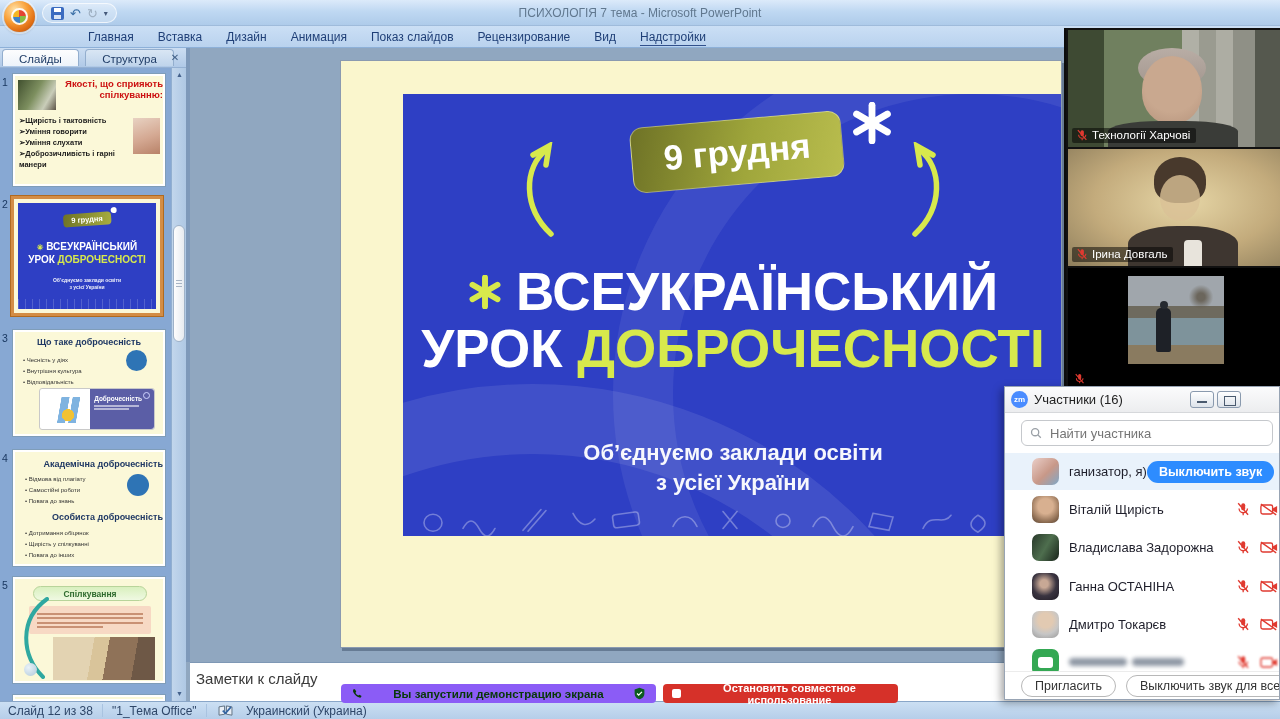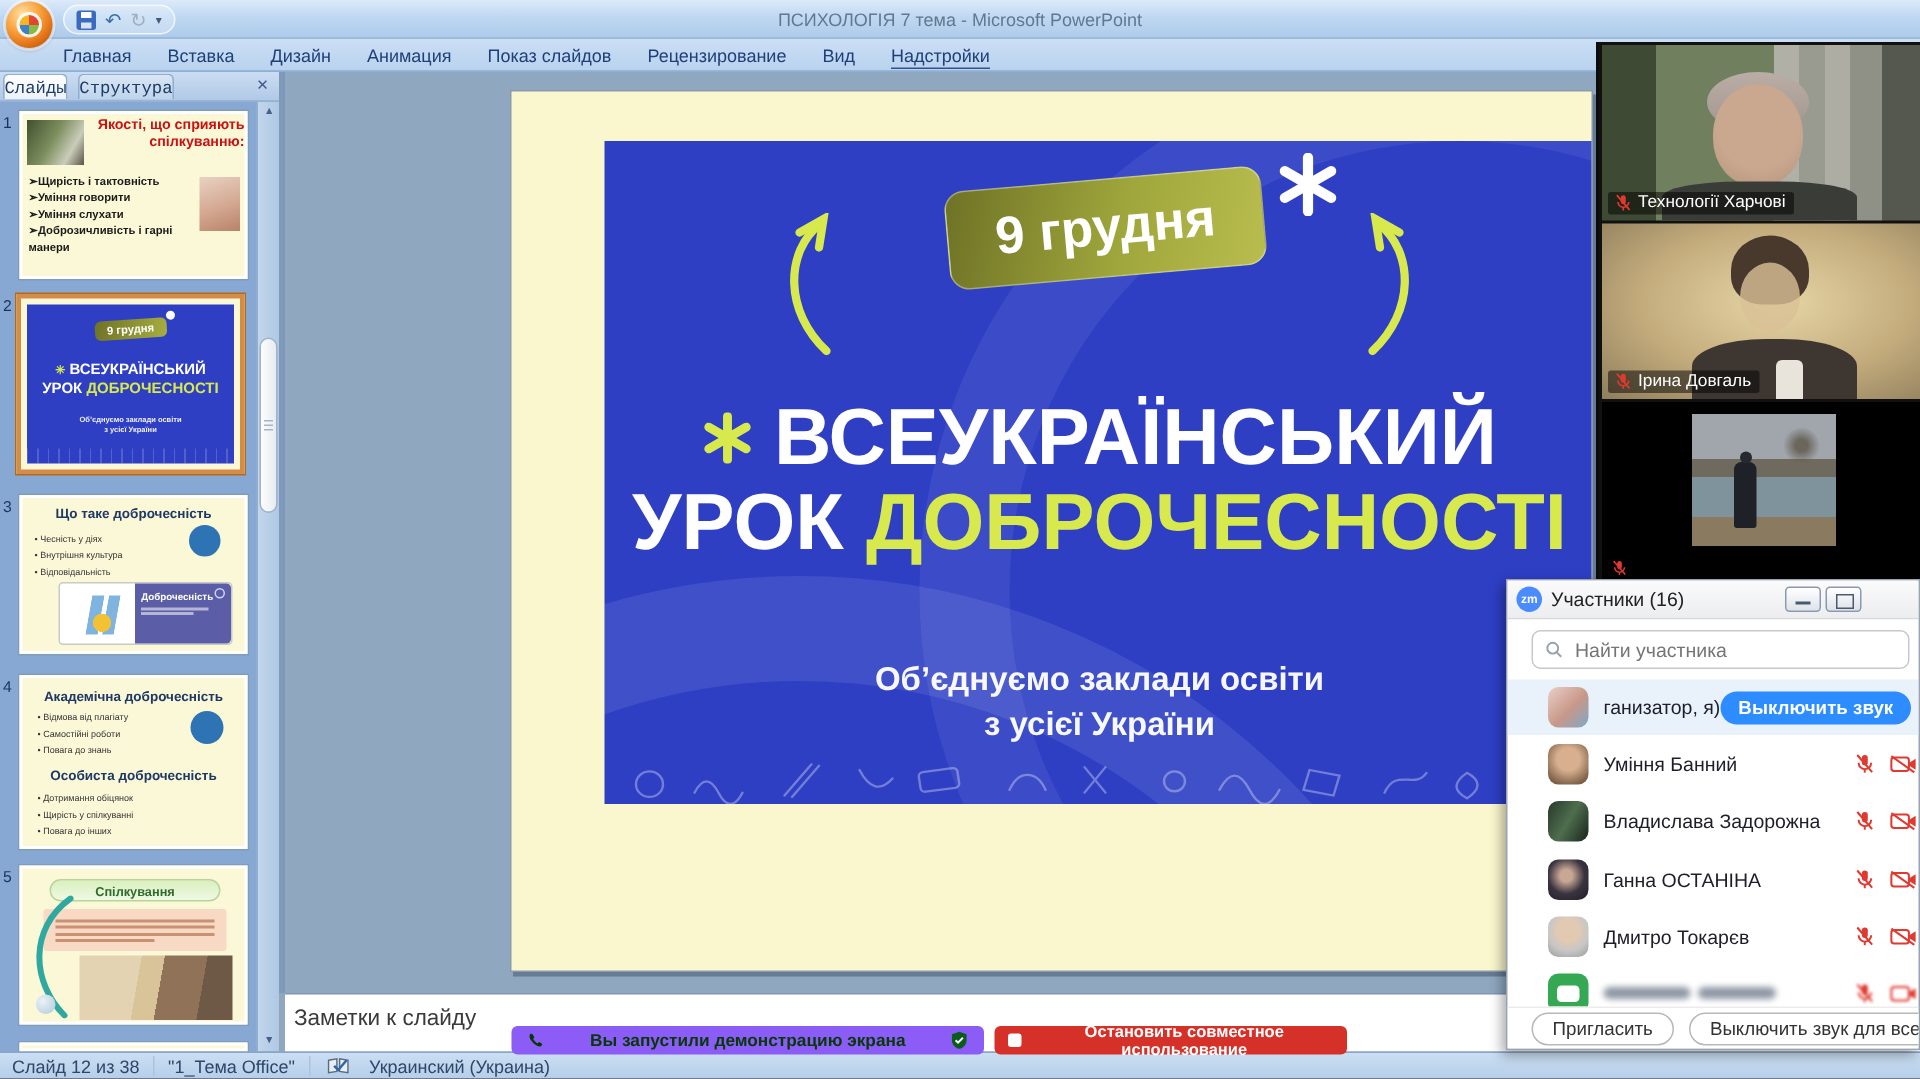--- a/index.html
+++ b/index.html
@@ -20,30 +20,30 @@
     padding:0 8px;border:1px solid rgba(255,255,255,.7);border-radius:10px;background:rgba(255,255,255,.25);}
   .qat .floppy{width:13px;height:13px;background:#3A6BC0;border-radius:2px;position:relative;}
   .qat .floppy:before{content:"";position:absolute;left:3px;top:1px;width:7px;height:4px;background:#fff;}
   .qat .floppy:after{content:"";position:absolute;left:3px;bottom:1px;width:7px;height:4px;background:#D8E4F5;}
   .qat .glyph{font-size:13px;color:#3A6EA5;line-height:1;}
   .qat .glyph.dis{color:#9FB0C2;}
   .qat .mini{font-size:8px;color:#44597A;}
 
   
   .ribbonrow{position:absolute;left:0;top:26px;width:1280px;height:22px;
-    background:linear-gradient(#CBDFF5,#B9D2EE);border-bottom:1px solid #8DB0D8;}
+    background:linear-gradient(#CBDFF5,#B9D2EE);border-bottom:1px solid #8DB0D8;padding-left:46px;}
   .rtabs{display:flex;margin-left:30px;height:22px;align-items:flex-end;}
   .rtab{padding:3px 12px 4px;font-size:12px;color:#1F3F77;white-space:nowrap;}
   .rtab.addins span{border-bottom:1px solid #31508C;padding-bottom:1px;}
 
   
   .panetabs{position:absolute;left:0;top:48px;width:186px;height:20px;
     background:linear-gradient(#CBDDF2,#B0C9E7);border-bottom:1px solid #95B1D3;}
-  .ptab{display:inline-block;height:17px;line-height:19px;padding:0 0;font-size:11.5px;color:#1F3C66;
-    border:1px solid #93AECE;border-bottom:none;border-radius:4px 4px 0 0;margin-left:2px;vertical-align:bottom;font-family:Liberation Mono, monospace;}
+  .ptab{display:inline-block;height:17px;line-height:19px;padding:0 16px;font-size:11.5px;color:#1F3C66;
+    border:1px solid #93AECE;border-bottom:none;border-radius:4px 4px 0 0;margin-left:2px;vertical-align:bottom;}
   .ptab.active{background:linear-gradient(#FDFDFE,#EDF3FA);}
   .ptab.inactive{background:linear-gradient(#D9E6F4,#BFD4EB);}
   .pane-close{position:absolute;right:4px;top:3px;width:14px;height:14px;text-align:center;line-height:13px;
     font-size:10px;color:#3F5E85;}
 
   
   .thumbpane{position:absolute;left:0;top:68px;width:186px;height:633px;background:#87A8D3;overflow:hidden;}
   .vscroll{position:absolute;right:0;top:0;width:15px;height:100%;
     background:linear-gradient(90deg,#C2D6EC,#AFC8E4);border-left:1px solid #92AFD0;}
   .varrow{position:absolute;left:0;width:15px;height:14px;text-align:center;font-size:7px;color:#44618C;line-height:14px;}
@@ -84,21 +84,21 @@
   .t3-circle{position:absolute;right:16px;top:18px;width:21px;height:21px;border-radius:50%;background:#2E74B5;}
   .t3-card{position:absolute;left:24px;right:8px;top:56px;height:42px;background:#fff;border:1px solid #C9C9C9;border-radius:3px;}
   .t3-card .money{position:absolute;left:8px;top:8px;width:40px;height:26px;
     background:radial-gradient(circle at 50% 70%,#F2C233 22%,transparent 23%),
                linear-gradient(100deg,transparent 30%,#7FB3E0 31% 48%,transparent 49% 55%,#7FB3E0 56% 72%,transparent 73%);}
   .t3-cardblue{position:absolute;right:0;top:0;bottom:0;width:56%;background:#5B5EA6;border-radius:0 3px 3px 0;color:#fff;}
   .t3-cardblue .ct{font-size:6.5px;font-weight:bold;padding:6px 4px 2px;}
   .t3-cardblue .cl{margin:1px 4px;height:2px;background:rgba(255,255,255,.55);width:70%;}
   .t3-cardring{position:absolute;right:4px;top:3px;width:7px;height:7px;border:1px solid #cfd4ff;border-radius:50%;}
   
-  .t4-title{position:absolute;left:0;right:0;text-align:center;font-size:9px;font-weight:bold;color:#1F3864;}
+  .t4-title{position:absolute;left:0;right:0;text-align:right;font-size:9px;font-weight:bold;color:#1F3864;}
   .t4-b{position:absolute;left:10px;font-size:6px;color:#333;line-height:1.8;}
   .t4-circle{position:absolute;right:14px;top:22px;width:22px;height:22px;border-radius:50%;background:#2E74B5;}
   
   .t5-head{position:absolute;left:18px;right:16px;top:7px;height:15px;border-radius:8px;
     background:linear-gradient(#D9F0BE,#EFF9E2);border:1px solid #B8D49A;text-align:center;
     font-size:8.5px;font-weight:bold;color:#2F6B2F;line-height:14px;}
   .t5-para{position:absolute;left:14px;right:12px;top:27px;height:28px;background:#F7D9C4;border-radius:2px;
     padding:4px 6px;}
   .t5-para i{display:block;height:2px;margin:2.5px 2px;background:#B06A4A;opacity:.65;}
   .t5-photo{position:absolute;left:38px;right:8px;top:58px;height:43px;
@@ -510,21 +510,21 @@
 
     <div class="prow host">
       <span class="avatar av1"></span>
       <span class="pname">ганизатор, я)</span>
       <button class="mutebtn">Выключить звук</button>
 
     </div>
 
     <div class="prow" style="top:103px">
       <span class="avatar av2"></span>
-      <span class="pname">Уміння Банний</span>
+      <span class="pname">Віталій Щирість</span>
       <span class="rowicons">
         <svg width="14" height="14" viewBox="0 0 16 16">
             <use href="#mic-off"></use>
           </svg>
         <svg width="18" height="13" viewBox="0 0 20 14">
           <rect x="1" y="2" width="13" height="10" rx="2" fill="none" stroke="#E03A30" stroke-width="1.5"></rect>
           <path d="M14 6 l5 -3 v8 l-5 -3" fill="#E03A30"></path>
           <line x1="1" y1="1" x2="18" y2="13" stroke="#E03A30" stroke-width="1.5"></line>
         </svg>
       </span>

